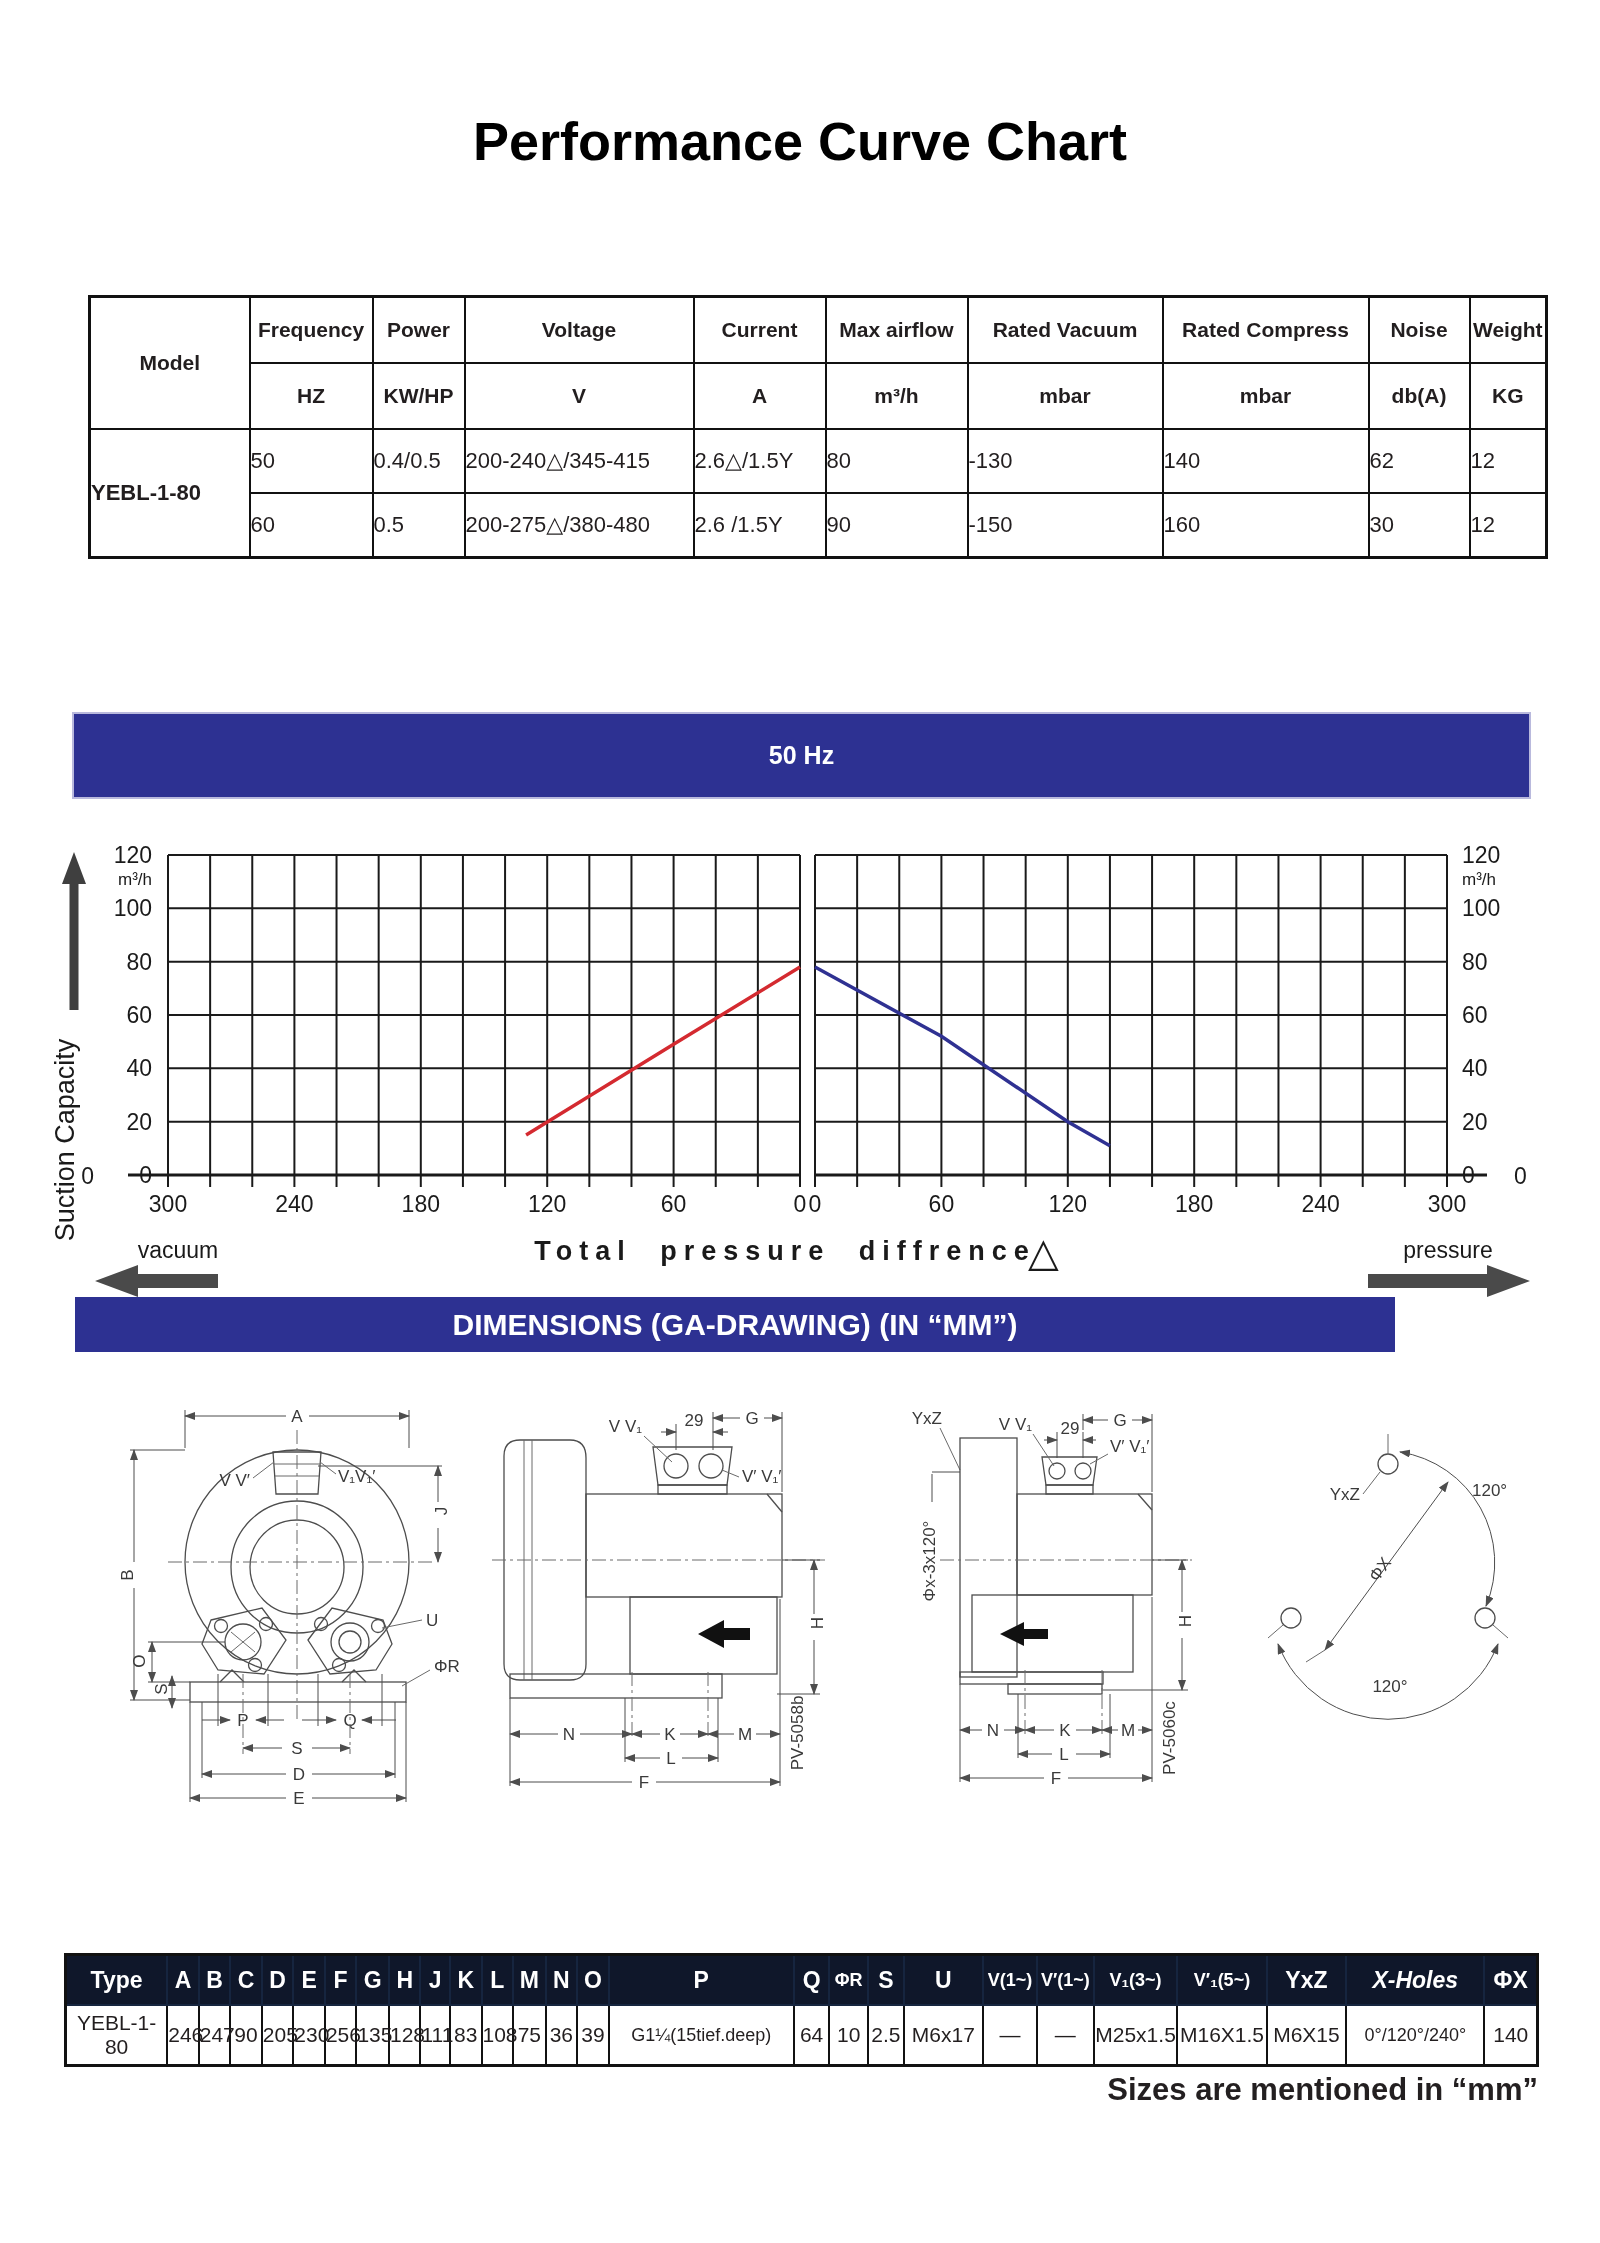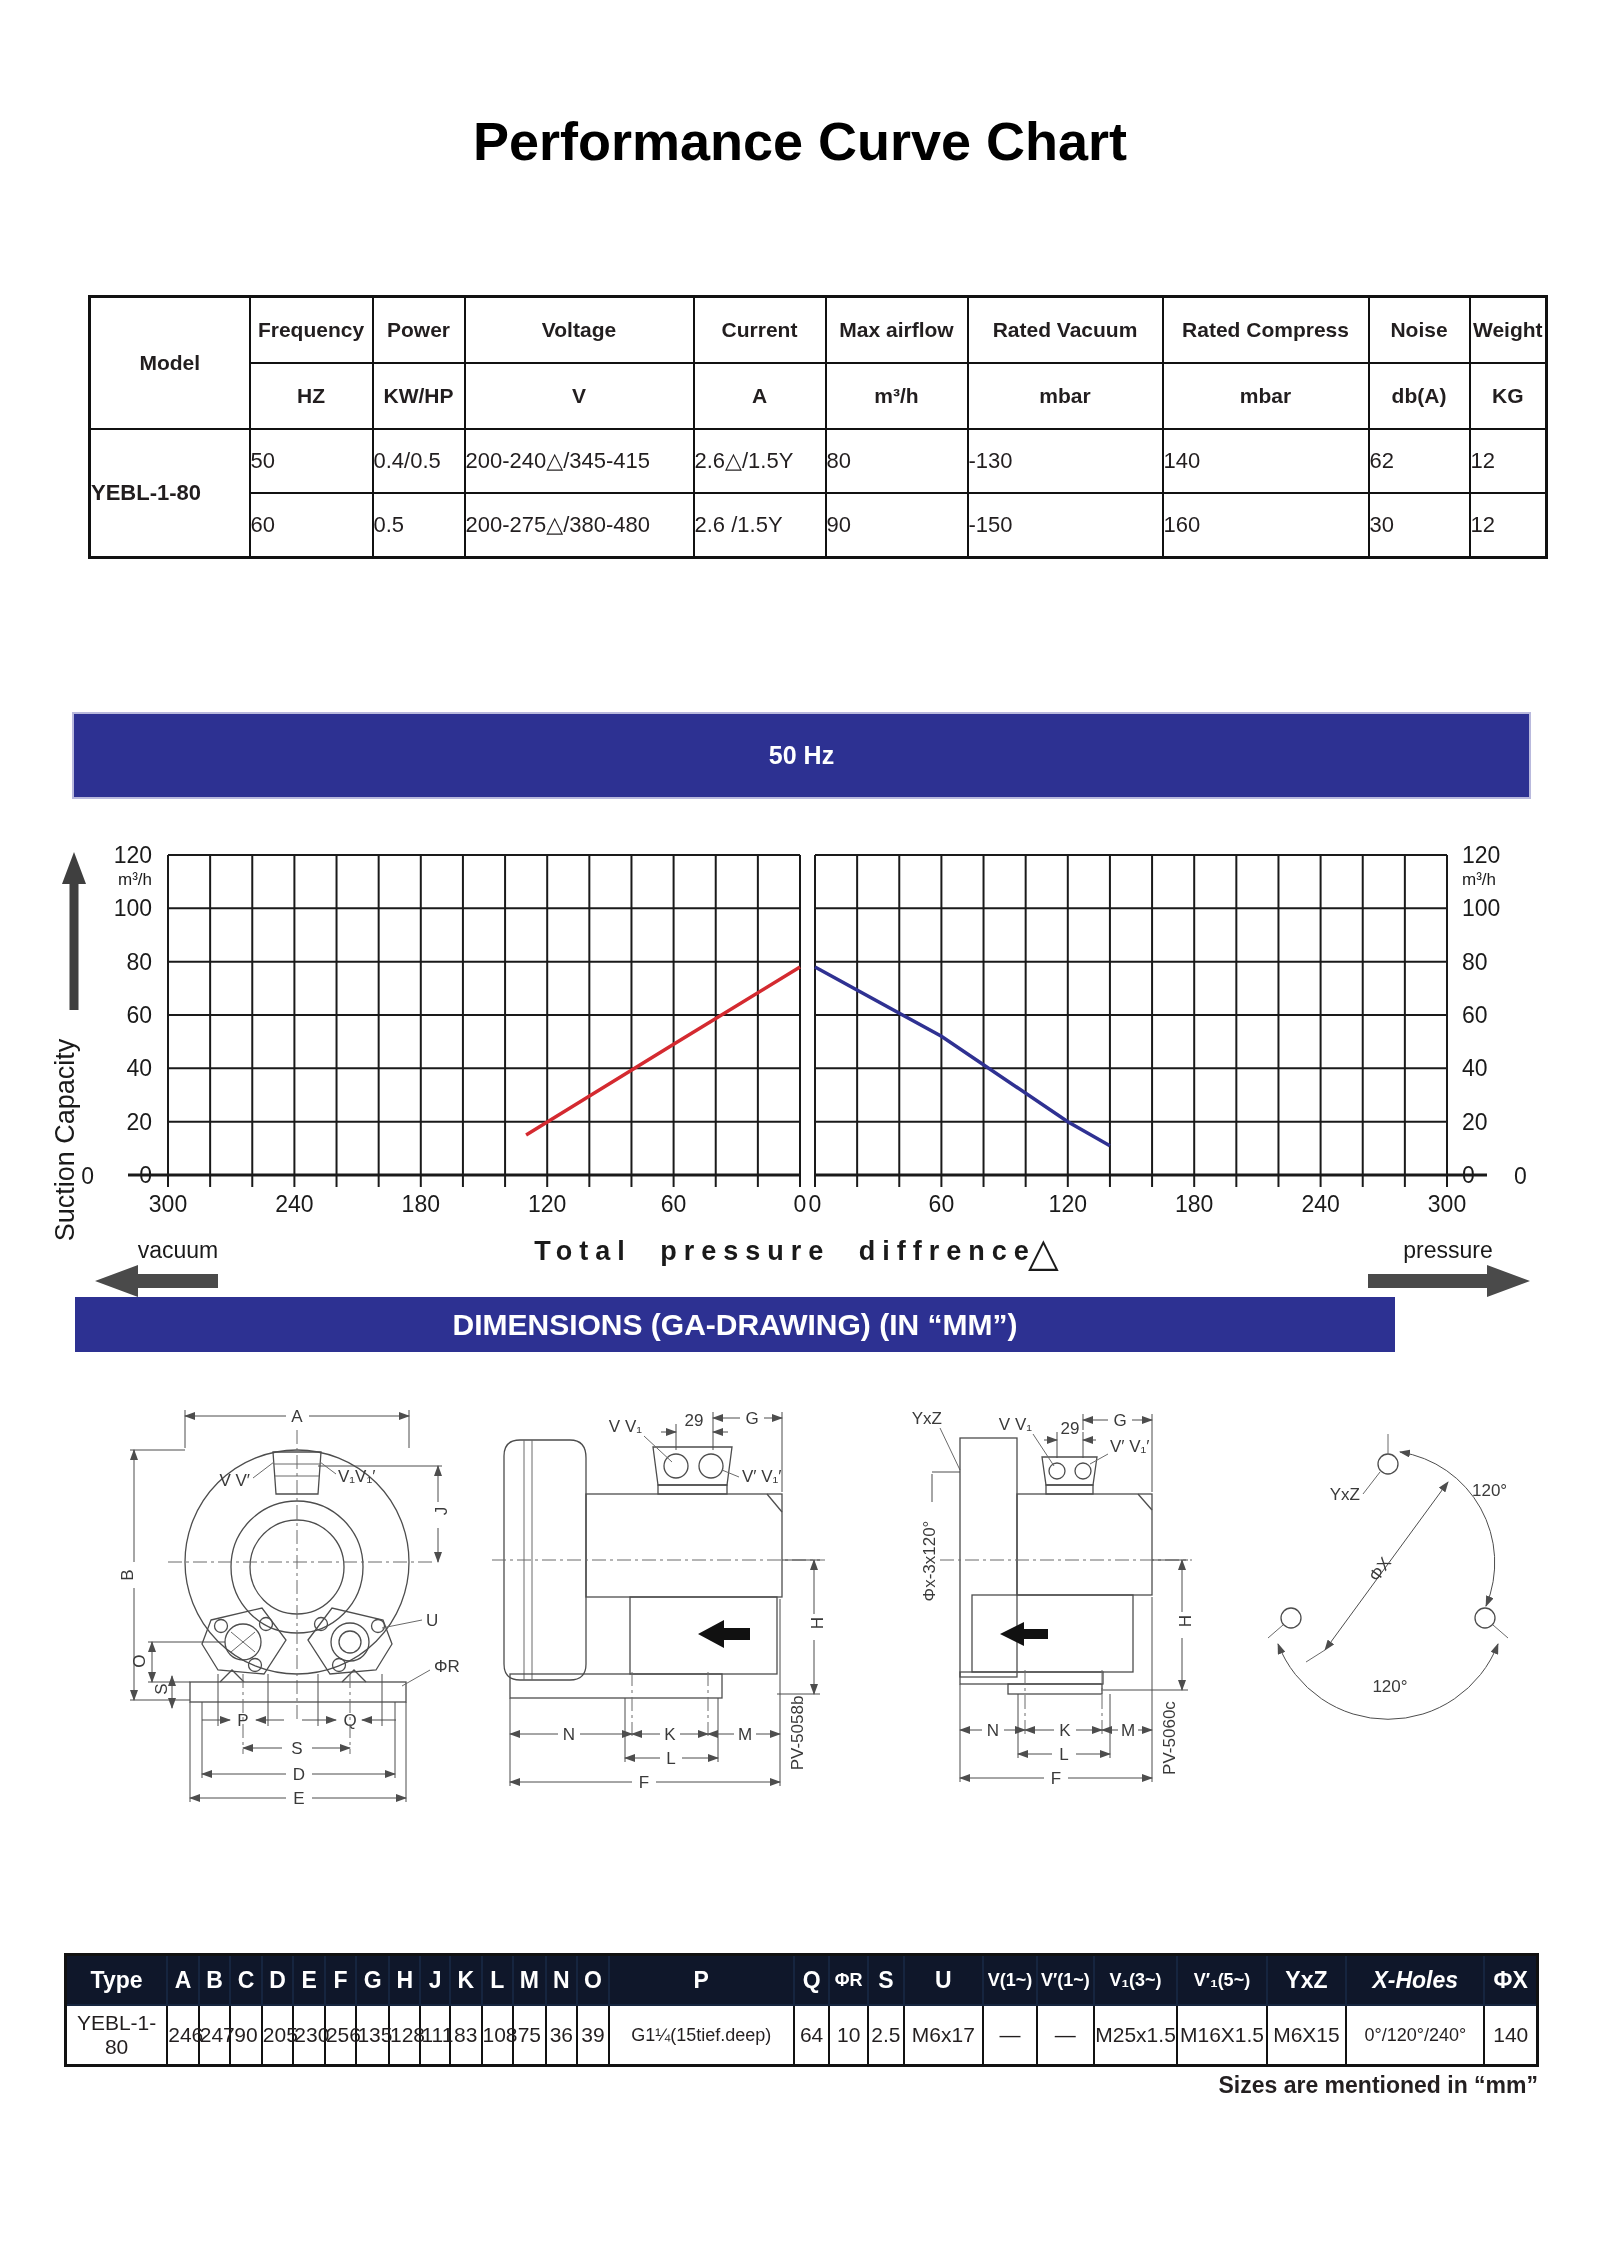--- a/index.html
+++ b/index.html
@@ -33,21 +33,21 @@
   .drawing .dim{stroke:#4d4d4d;stroke-width:1;fill:none;}
   
   .dim-table{position:absolute;left:64px;top:1953px;width:1475px;border-collapse:collapse;
              table-layout:fixed;text-align:center;}
   .dim-table{border:3px solid #111;}
   .dim-table th{background:#0f172a;color:#fff;font-weight:bold;font-size:23px;height:48px;
                 border:2px solid #16253f;padding:0;}
   .dim-table td{background:#fff;font-size:21px;height:58px;border:2px solid #111;padding:0;}
   .dim-table th.italic{font-style:italic;}
   .dim-table th.small, .dim-table td.small{font-size:18px;}
-  .note{position:absolute;right:62px;top:2072px;font-size:23px;font-weight:bold;color:#231f20;}
+  .note{position:absolute;right:62px;top:2072px;font-size:31px;font-weight:bold;color:#231f20;}
 </style>
 </head>
 <body>
 
 <div class="page">
 
   <div class="title">Performance Curve Chart</div>
 
   <table class="spec-table">
     <colgroup>

